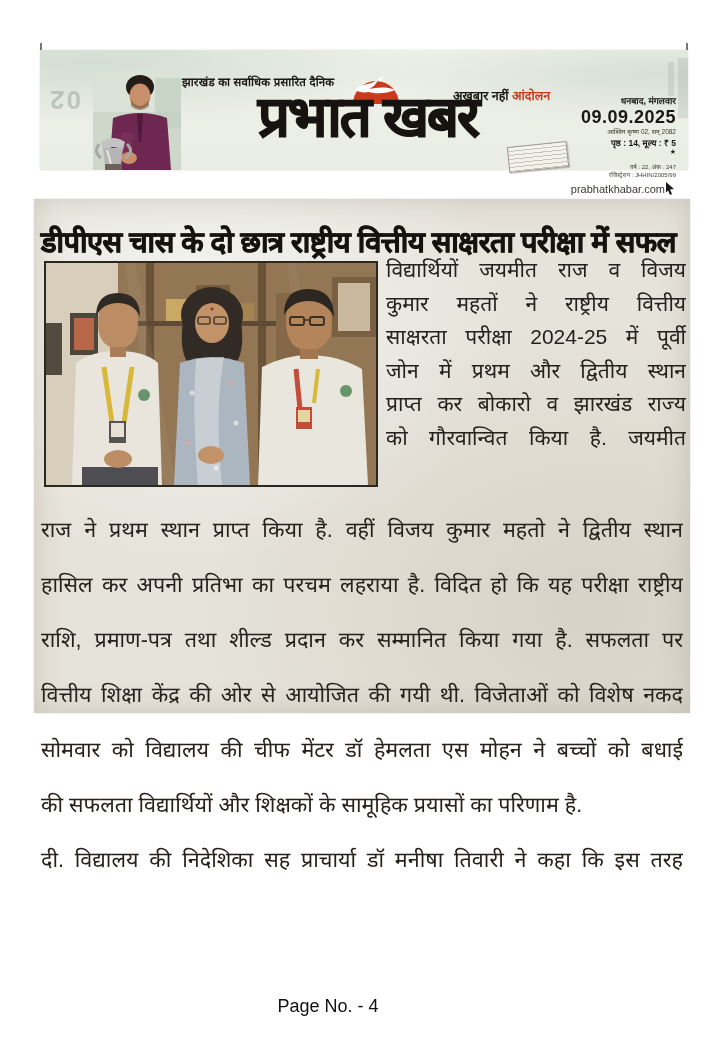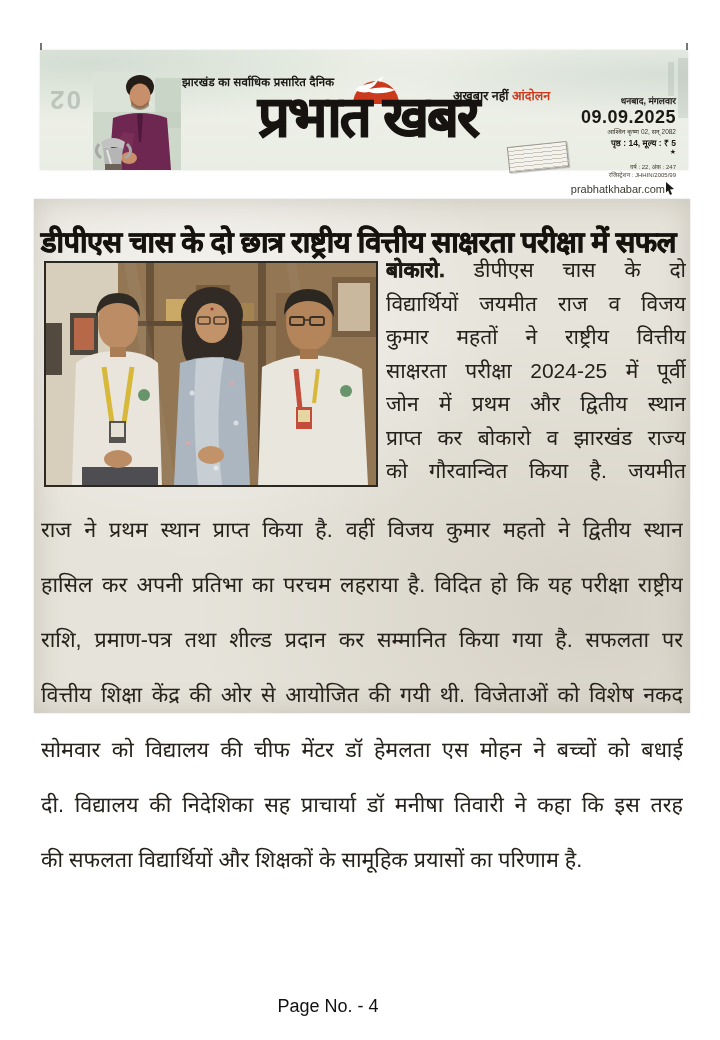--- a/index.html
+++ b/index.html
@@ -226,36 +226,32 @@
       <path d="M272,106 L268,140" stroke="#d8b62a" stroke-width="4" fill="none"></path>
       <rect x="250" y="144" width="16" height="22" fill="#c23b2a"></rect>
       <rect x="252" y="147" width="12" height="12" fill="#e8d7a0"></rect>
       <circle cx="300" cy="128" r="6" fill="#3f7d4a" opacity=".85"></circle>
 
       <rect width="330" height="222" fill="#d8cbb2" opacity=".12"></rect>
     </svg>
   </div>
 
   <div class="clip-col">
-    <div class="cl">
-      <span class="dateline">बोकारो.</span>
-      <span>डीपीएस चास के दो</span>
-    </div>
     <div class="cl">विद्यार्थियों जयमीत राज व विजय</div>
     <div class="cl">कुमार महतों ने राष्ट्रीय वित्तीय</div>
     <div class="cl">साक्षरता परीक्षा 2024-25 में पूर्वी</div>
     <div class="cl">जोन में प्रथम और द्वितीय स्थान</div>
     <div class="cl">प्राप्त कर बोकारो व झारखंड राज्य</div>
     <div class="cl">को गौरवान्वित किया है. जयमीत</div>
   </div>
 
   <div class="clip-body">
     <div class="bl">राज ने प्रथम स्थान प्राप्त किया है. वहीं विजय कुमार महतो ने द्वितीय स्थान</div>
     <div class="bl">हासिल कर अपनी प्रतिभा का परचम लहराया है. विदित हो कि यह परीक्षा राष्ट्रीय</div>
     <div class="bl">राशि, प्रमाण-पत्र तथा शील्ड प्रदान कर सम्मानित किया गया है. सफलता पर</div>
     <div class="bl">वित्तीय शिक्षा केंद्र की ओर से आयोजित की गयी थी. विजेताओं को विशेष नकद</div>
     <div class="bl">सोमवार को विद्यालय की चीफ मेंटर डॉ हेमलता एस मोहन ने बच्चों को बधाई</div>
+    <div class="bl last">की सफलता विद्यार्थियों और शिक्षकों के सामूहिक प्रयासों का परिणाम है.</div>
     <div class="bl">दी. विद्यालय की निदेशिका सह प्राचार्या डॉ मनीषा तिवारी ने कहा कि इस तरह</div>
-    <div class="bl last">की सफलता विद्यार्थियों और शिक्षकों के सामूहिक प्रयासों का परिणाम है.</div>
   </div>
 </div>
 
 <div class="page-num">Page No. - 4</div>
 
 </body></html>

